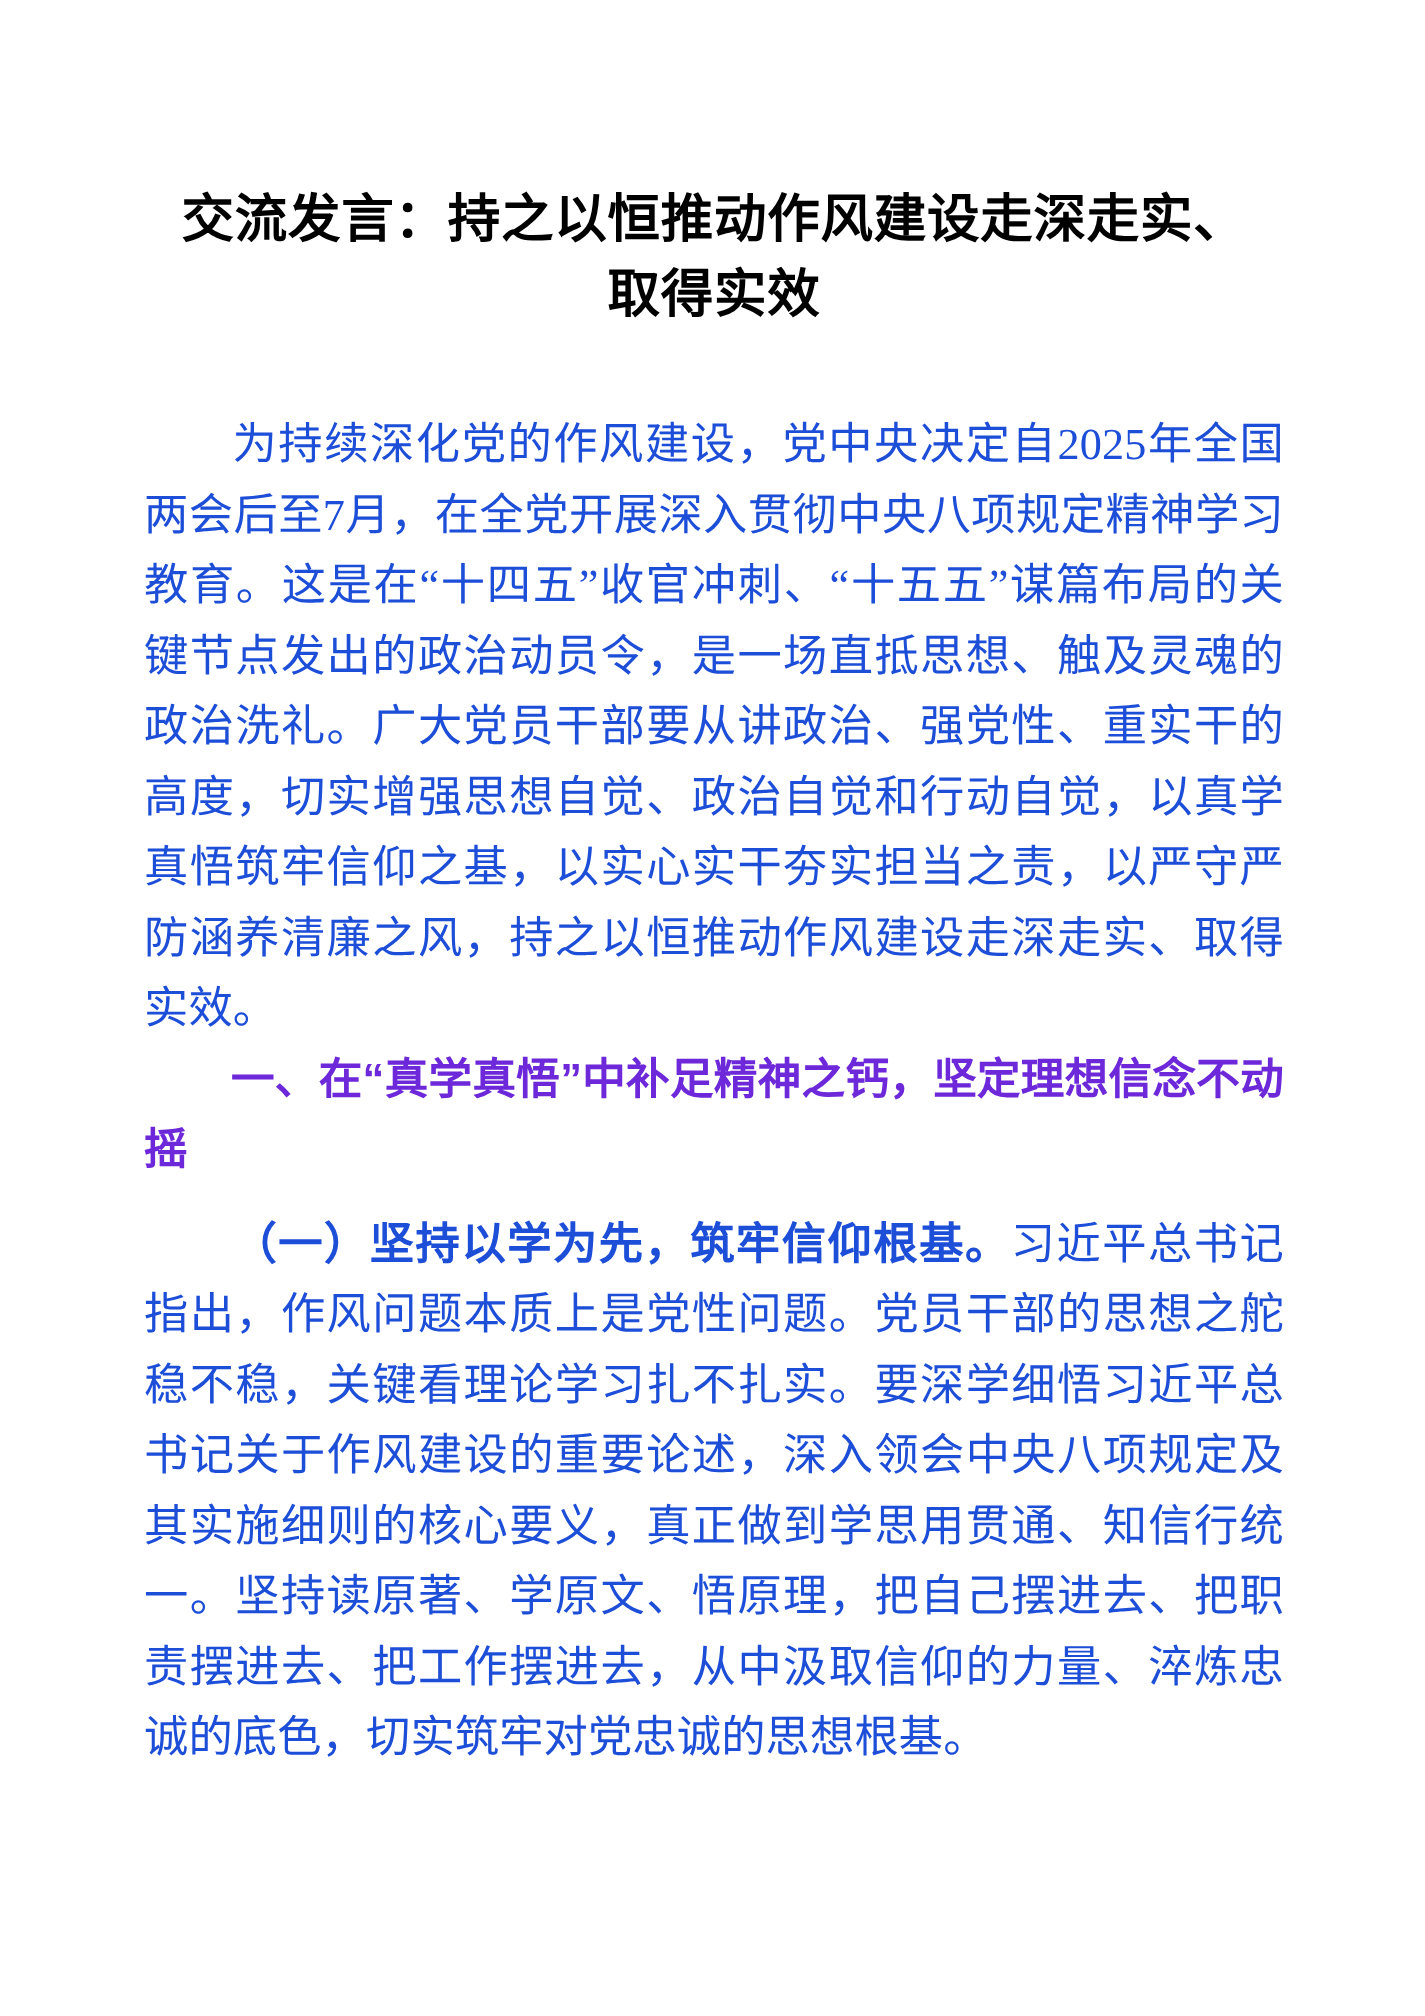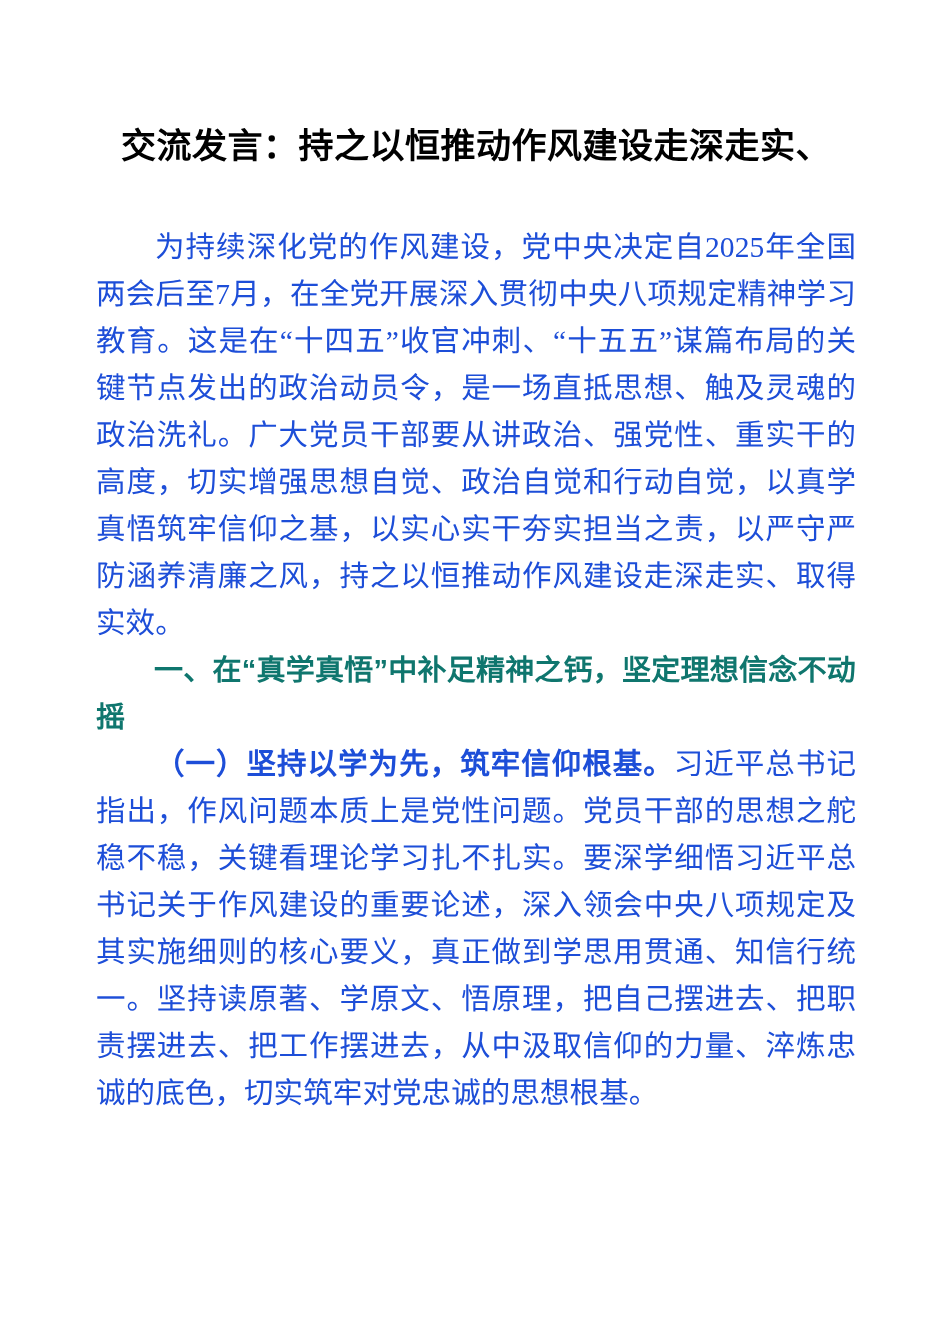--- a/index.html
+++ b/index.html
@@ -57,50 +57,51 @@
     text-indent: 2em;
     letter-spacing: 0.1px;
     color: #1d4ed8;
   }
 
   .lead-para {
     margin-top: 52px;
   }
 
   .sub-para {
-    margin-top: 0;
+    margin-top: 16px;
   }
 
   
   .run-in {
     font-weight: 600;
   }
 
   
   .section-heading {
     margin: 0;
     font-family: "Liberation Sans", "DejaVu Sans", sans-serif;
     font-weight: 700;
     font-size: 29px;
     line-height: 47px;
     text-align: justify;
     text-justify: inter-ideograph;
     text-indent: 2em;
     letter-spacing: 0.2px;
-    color: #0f766e;
+    color: #6d28d9;
   }
 </style>
 </head>
 <body>
 
 <div class="page">
   <div class="content">
 
     <h1 class="doc-title">
       <span>交流发言：持之以恒推动作风建设走深走实、</span><br>
+      <span>取得实效</span>
     </h1>
 
     <p class="body-para lead-para">为持续深化党的作风建设，党中央决定自2025年全国两会后至7月，在全党开展深入贯彻中央八项规定精神学习教育。这是在“十四五”收官冲刺、“十五五”谋篇布局的关键节点发出的政治动员令，是一场直抵思想、触及灵魂的政治洗礼。广大党员干部要从讲政治、强党性、重实干的高度，切实增强思想自觉、政治自觉和行动自觉，以真学真悟筑牢信仰之基，以实心实干夯实担当之责，以严守严防涵养清廉之风，持之以恒推动作风建设走深走实、取得实效。</p>
 
     <h2 class="section-heading">一、在“真学真悟”中补足精神之钙，坚定理想信念不动摇</h2>
 
     <p class="body-para sub-para"><span class="run-in">（一）坚持以学为先，筑牢信仰根基。</span><span>习近平总书记指出，作风问题本质上是党性问题。党员干部的思想之舵稳不稳，关键看理论学习扎不扎实。要深学细悟习近平总书记关于作风建设的重要论述，深入领会中央八项规定及其实施细则的核心要义，真正做到学思用贯通、知信行统一。坚持读原著、学原文、悟原理，把自己摆进去、把职责摆进去、把工作摆进去，从中汲取信仰的力量、淬炼忠诚的底色，切实筑牢对党忠诚的思想根基。</span></p>
 
 
   </div>

